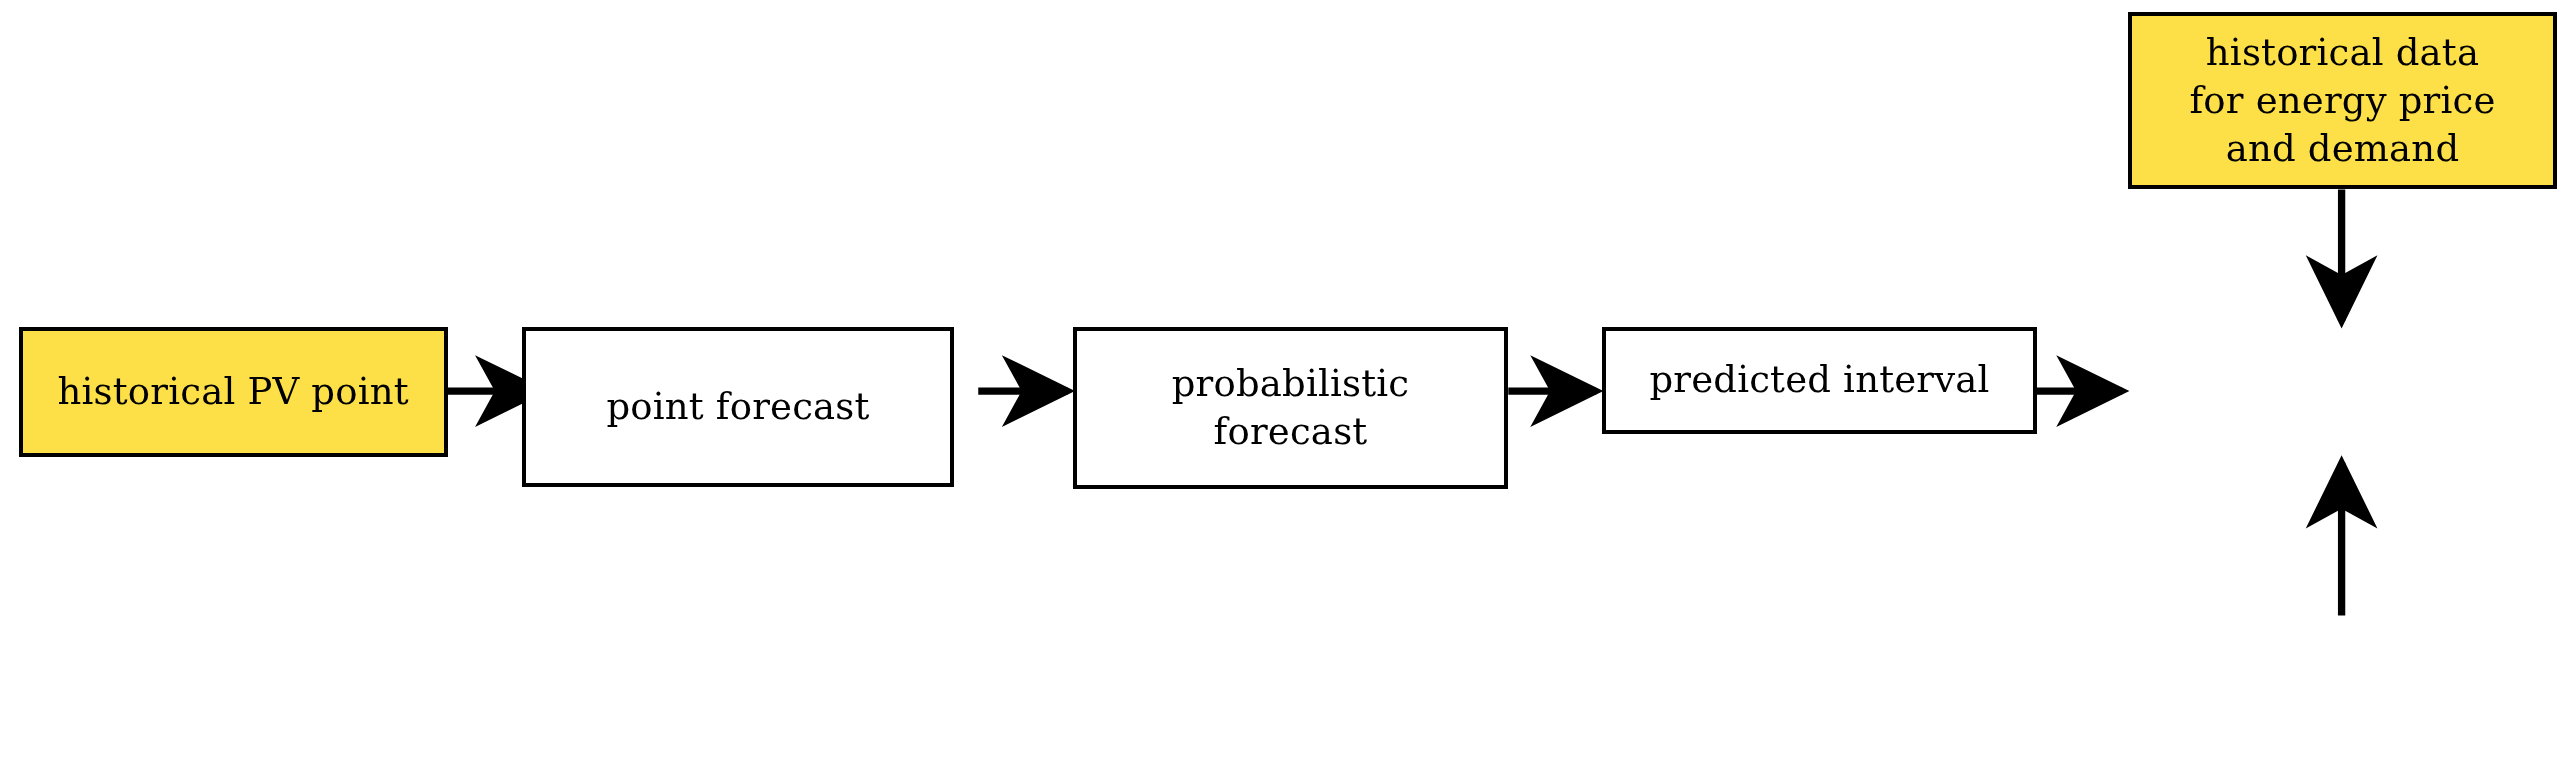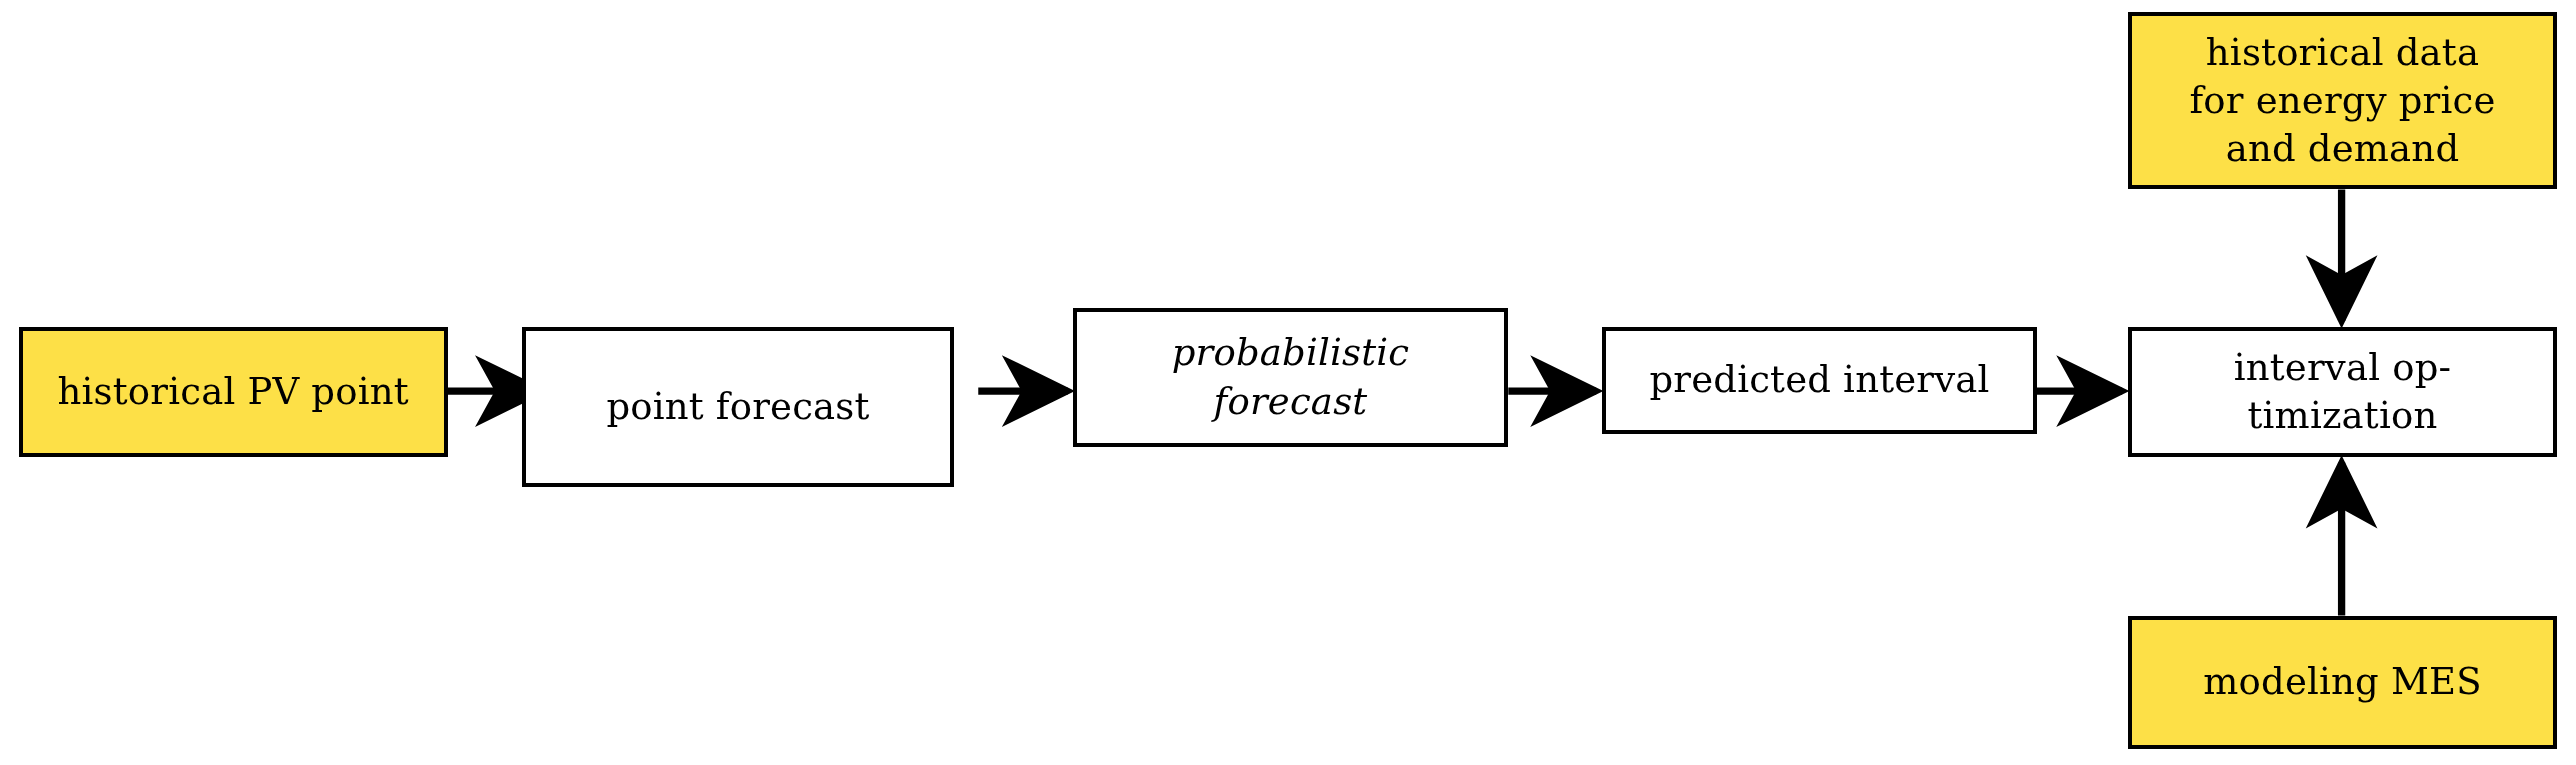--- a/index.html
+++ b/index.html
@@ -87,38 +87,31 @@
   </svg>
 
   <div class="node filled" id="node-historical-pv-data" style="left:18.7px; top:327px; width:429px; height:130px;">
     <span class="node-label">historical PV point</span>
   </div>
 
   <div class="node plain" id="node-point-forecast" style="left:522px; top:327px; width:432px; height:160px;">
     <span class="node-label">point forecast</span>
   </div>
 
-  <div class="node plain" id="node-probabilistic-forecast" style="left:1073px; top:308px; width:435px; height:139px;font-style:italic;">
+  <div class="node plain" id="node-probabilistic-forecast" style="left:1073px; top:327px; width:435px; height:162px;">
     <span class="node-label">probabilistic
 forecast</span>
   </div>
 
   <div class="node plain" id="node-predicted-interval" style="left:1602px; top:327px; width:435px; height:107px;">
     <span class="node-label">predicted interval</span>
   </div>
 
-  <div class="node plain" id="node-interval-optimization" style="left:2128px; top:327px; width:429px; height:130px;">
-    <span class="node-label">interval op-
-timization</span>
-  </div>
 
   <div class="node filled" id="node-historical-energy-price-demand" style="left:2128px; top:12.2px; width:429px; height:177px;">
     <span class="node-label">historical data
 for energy price
 and demand</span>
   </div>
 
-  <div class="node filled" id="node-modeling-mes" style="left:2128px; top:616px; width:429px; height:133px;">
-    <span class="node-label">modeling MES</span>
-  </div>
 
 </div>
 
 
 </body></html>

